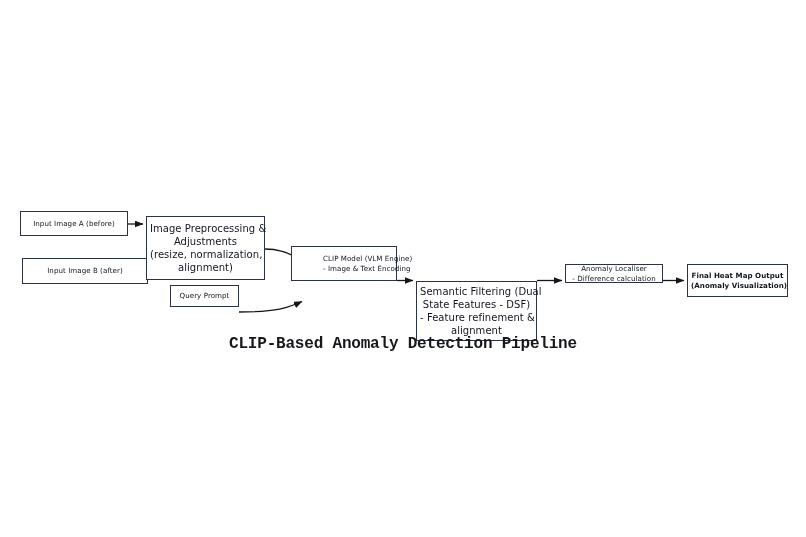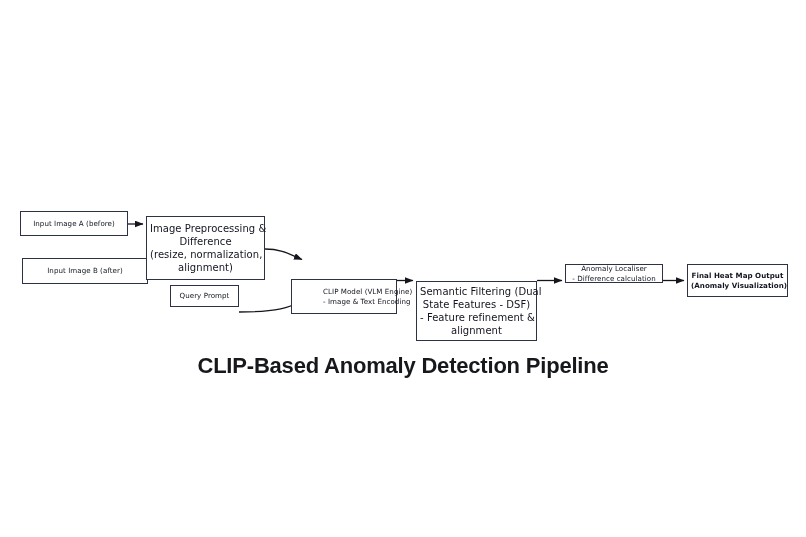--- a/index.html
+++ b/index.html
@@ -45,24 +45,24 @@
   .node .ln {
     display: block;
     white-space: nowrap;
   }
   .n-small { font-size: 7.1px; }
   .n-mid   { font-size: 10px; }
   #title {
     position: absolute;
     left: 0;
     right: 0;
-    top: 353px;
+    top: 335px;
     text-align: center;
-    font-family: Liberation Sans, sans-serif;
-    font-size: 22px;
+    font-family: Liberation Mono, monospace;
+    font-size: 16px;
     font-weight: bold;
     color: #17181c;
     letter-spacing: -0.2px;
     z-index: 3;
   }
 </style>
 </head>
 <body>
 
 <div id="canvas">
@@ -91,31 +91,31 @@
         </div>
       </div>
       <div class="node n-small" style="left: 22px; top: 258px; width: 126px; height: 26px; border-color: rgb(43, 50, 69);">
         <div class="lines">
           <span class="ln">Input Image B (after)</span>
         </div>
       </div>
       <div class="node n-mid" style="left: 146px; top: 216px; width: 119px; height: 64px; border-color: rgb(43, 50, 69);">
         <div class="lines">
           <span class="ln">Image Preprocessing &amp;</span>
-          <span class="ln">Difference</span>
+          <span class="ln">Adjustments</span>
           <span class="ln">(resize, normalization,</span>
           <span class="ln">alignment)</span>
         </div>
       </div>
       <div class="node n-small" style="left: 170px; top: 285px; width: 69px; height: 22px; border-color: rgb(43, 50, 69);">
         <div class="lines">
           <span class="ln">Query Prompt</span>
         </div>
       </div>
-      <div class="node n-small" style="left: 291px; top: 279px; width: 106px; height: 35px; border-color: rgb(43, 50, 69); padding-left: 28px;">
+      <div class="node n-small" style="left: 291px; top: 246px; width: 106px; height: 35px; border-color: rgb(43, 50, 69); padding-left: 28px;">
         <div class="lines">
           <span class="ln">CLIP Model (VLM Engine)</span>
           <span class="ln">- Image &amp; Text Encoding</span>
         </div>
       </div>
       <div class="node n-mid" style="left: 416px; top: 250px; width: 121px; height: 60px; border-color: rgb(43, 50, 69); margin-top: 31px;">
         <div class="lines">
           <span class="ln">Semantic Filtering (Dual</span>
           <span class="ln">State Features - DSF)</span>
           <span class="ln">- Feature refinement &amp;</span>

